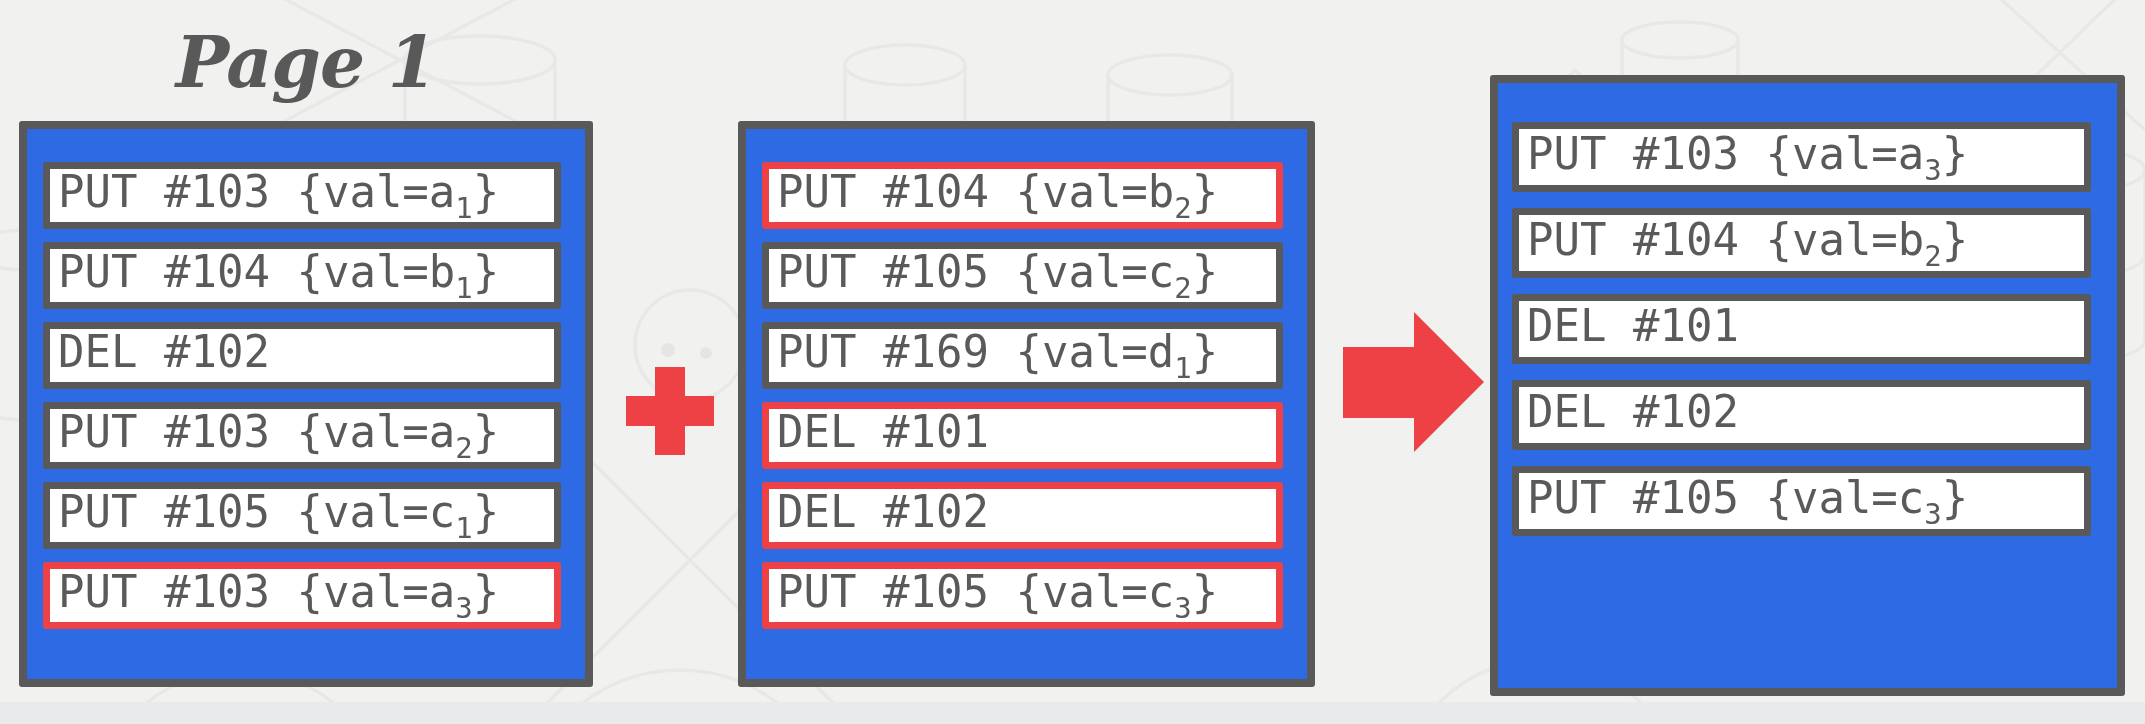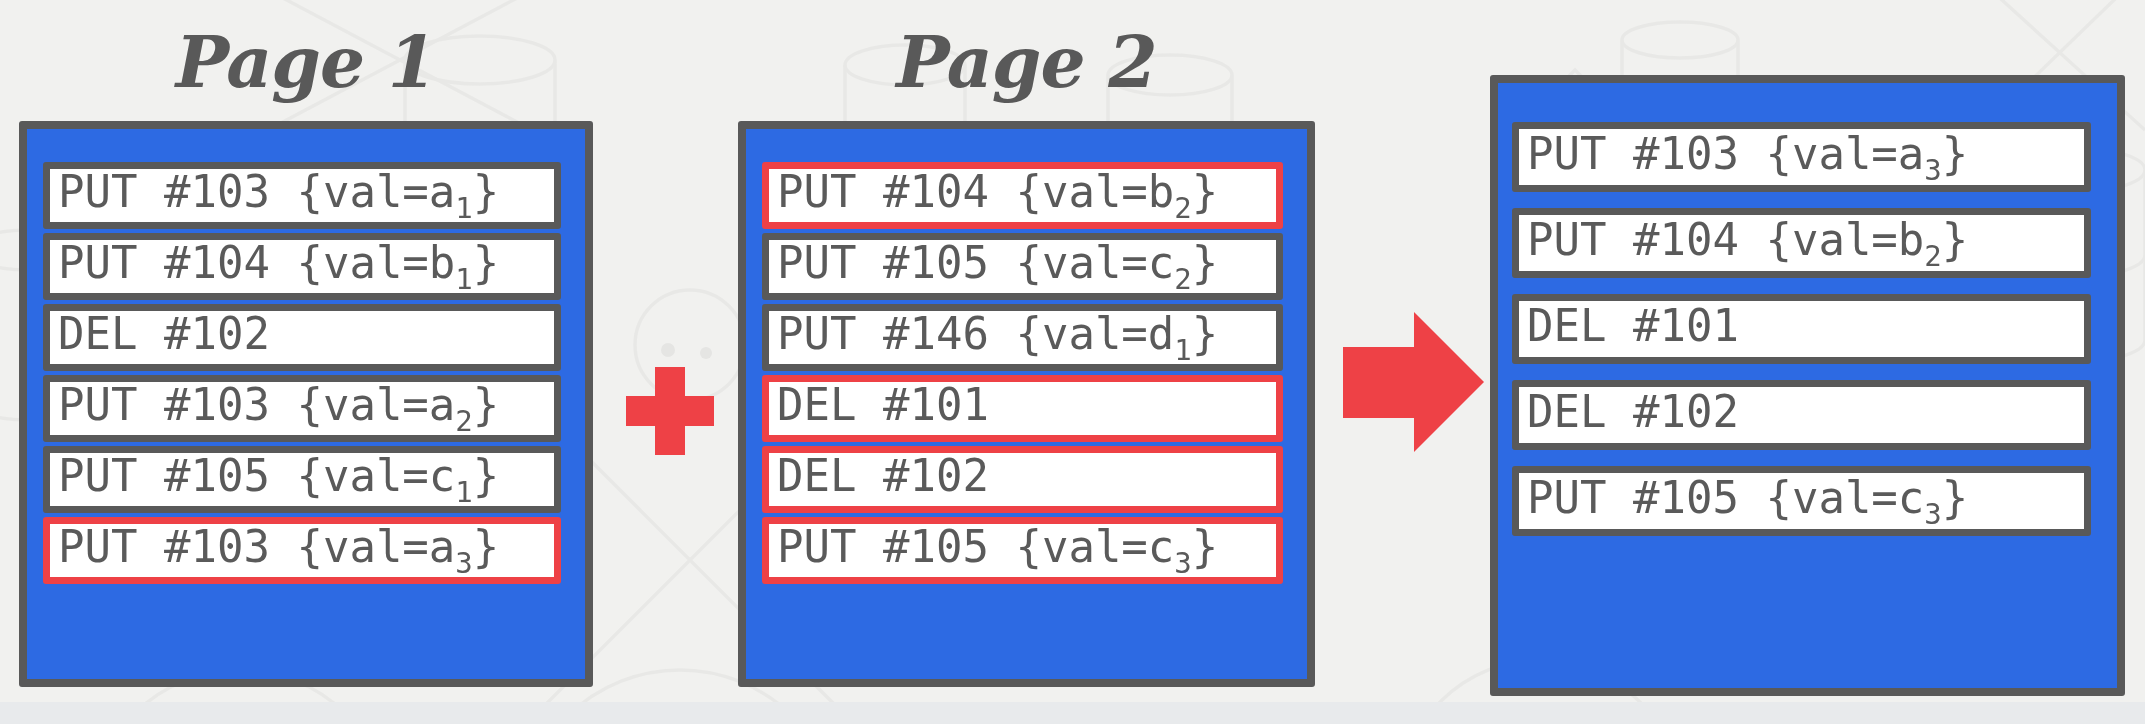--- a/index.html
+++ b/index.html
@@ -21,21 +21,21 @@
   .t1{left:19px;width:574px;}
   .t2{left:738px;width:577px;}
   .box{
     position:absolute;background:var(--blue);
     border:8px solid var(--gray);border-radius:3px;box-sizing:border-box;
   }
   .box1{left:19px;top:121px;width:574px;height:566px;padding:33px 24px 0 16px;}
   .box2{left:738px;top:121px;width:577px;height:566px;padding:33px 24px 0 16px;}
   .box3{left:1490px;top:75px;width:635px;height:621px;padding:39px 26px 0 14px;}
   .row{
-    box-sizing:border-box;height:67px;margin-bottom:4px;background:var(--row_bg);
+    box-sizing:border-box;height:67px;margin-bottom:13px;background:var(--row_bg);
     border:7px solid var(--gray);border-radius:3px;
     display:flex;align-items:center;padding-left:8px;overflow:hidden;
   }
   .box3 .row{height:70px;margin-bottom:16px;}
   .row.red{border-color:var(--red);}
   .txt{font-size:44px;color:var(--text);white-space:pre;}
   .sub{font-size:29px;vertical-align:-11px;}
   .plus{position:absolute;left:626px;top:367px;width:88px;height:88px;}
   .plus .ph{position:absolute;left:0;top:29px;width:88px;height:30px;background:var(--red);}
   .plus .pv{position:absolute;left:29px;top:0;width:30px;height:88px;background:var(--red);}
@@ -100,21 +100,20 @@
 
     <g>
       <circle cx="690" cy="345" r="55"></circle>
       <circle cx="668" cy="350" r="7" fill="#DCDCDA" stroke="none"></circle>
       <circle cx="706" cy="353" r="6" fill="#DCDCDA" stroke="none"></circle>
       <circle cx="745" cy="372" r="4" fill="#DCDCDA" stroke="none"></circle>
     </g>
   </svg>
 
   <div class="page-title t1">Page 1</div>
-  <div class="page-title t2">Page 2</div>
 
   <div class="box box1">
     <div class="row">
         <span class="txt"><span>PUT #103 {val=a</span><span class="sub">1</span><span>}</span></span>
       </div>
     <div class="row">
         <span class="txt"><span>PUT #104 {val=b</span><span class="sub">1</span><span>}</span></span>
       </div>
     <div class="row">
         <span class="txt"><span>DEL #102</span><span class="sub"></span><span></span></span>
@@ -136,21 +135,21 @@
   </div>
 
   <div class="box box2">
     <div class="row red">
         <span class="txt"><span>PUT #104 {val=b</span><span class="sub">2</span><span>}</span></span>
       </div>
     <div class="row">
         <span class="txt"><span>PUT #105 {val=c</span><span class="sub">2</span><span>}</span></span>
       </div>
     <div class="row">
-        <span class="txt"><span>PUT #146 {val=d</span><span class="sub">1</span><span>}</span></span>
+        <span class="txt"><span>PUT #169 {val=d</span><span class="sub">1</span><span>}</span></span>
       </div>
     <div class="row red">
         <span class="txt"><span>DEL #101</span><span class="sub"></span><span></span></span>
       </div>
     <div class="row red">
         <span class="txt"><span>DEL #102</span><span class="sub"></span><span></span></span>
       </div>
     <div class="row red">
         <span class="txt"><span>PUT #105 {val=c</span><span class="sub">3</span><span>}</span></span>
       </div>

